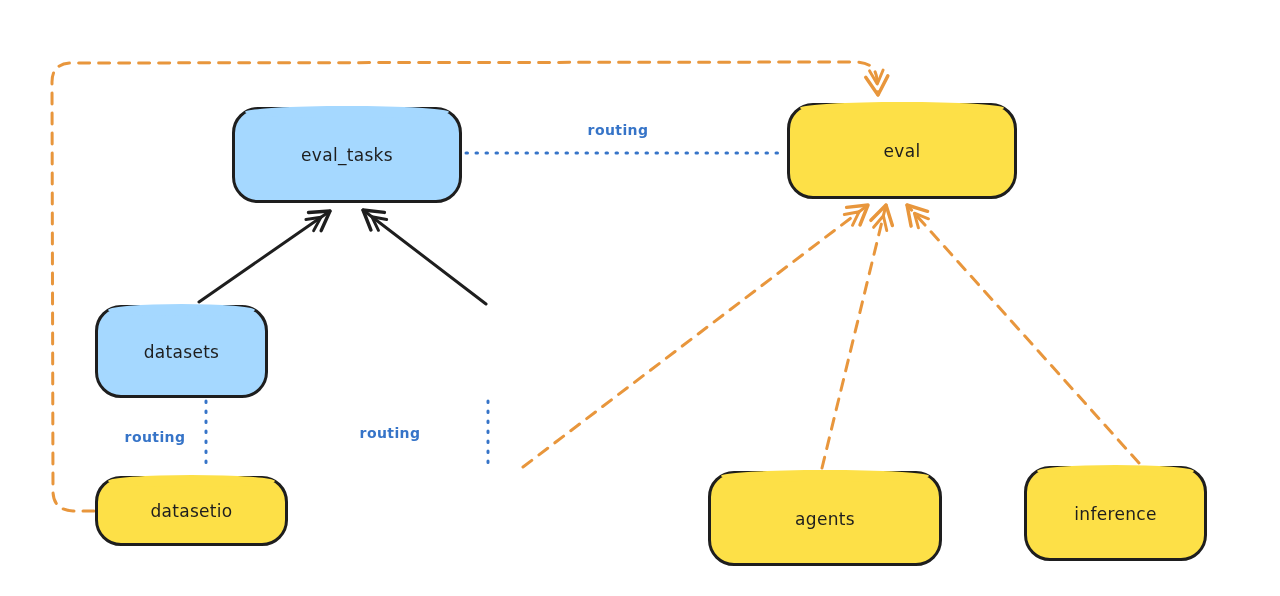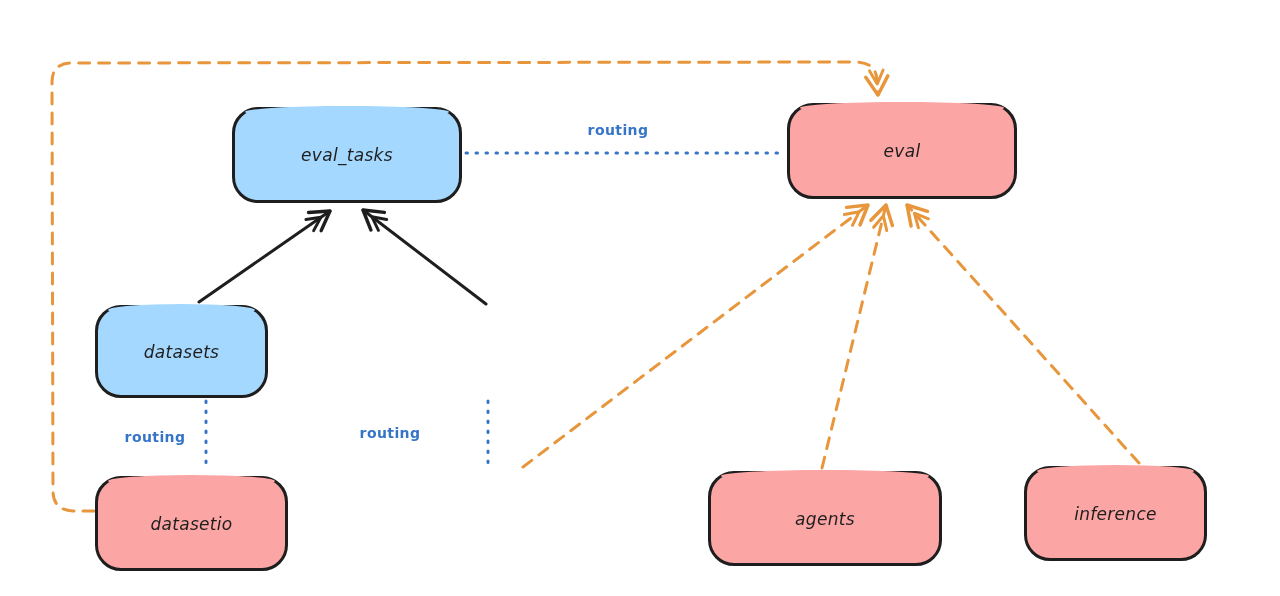--- a/index.html
+++ b/index.html
@@ -17,32 +17,31 @@
   .edge-dotted{stroke:#3674c8;stroke-dasharray:1.5 8.5;}
   .edge-dashed{stroke:#e8963c;stroke-dasharray:11 9;}
 
   .node{
     position:absolute;
     display:flex;align-items:center;justify-content:center;
     border:3px solid #1e1e1e;
     border-radius:26px;
     box-sizing:border-box;
     z-index:1;
-    font-style:italic;
   }
   .node::before{
     content:"";
     position:absolute;
     top:-4px;left:10px;right:10px;height:12px;
     border-radius:50%;
     background:inherit;
     z-index:-1;
   }
   .node-blue{background:#a5d8ff;}
-  .node-green{background:#fca5a5;}
+  .node-green{background:#fde047;}
   .node-label{
     color:#1e1e1e;
     font-size:17px;
     letter-spacing:0.3px;
     white-space:nowrap;
   }
   .edge-label{
     position:absolute;
     transform:translate(-50%,-50%);
     color:#3674c8;
@@ -89,21 +88,21 @@
 
   <div class="node node-green" style="left:787px;top:103px;width:230px;height:96px">
     <span class="node-label">eval</span>
   </div>
 
   <div class="node node-blue" style="left:95px;top:305px;width:173px;height:93px">
     <span class="node-label">datasets</span>
   </div>
 
 
-  <div class="node node-green" style="left:95px;top:476px;width:193px;height:95px">
+  <div class="node node-green" style="left:95px;top:476px;width:193px;height:70px">
     <span class="node-label">datasetio</span>
   </div>
 
 
   <div class="node node-green" style="left:708px;top:471px;width:234px;height:95px">
     <span class="node-label">agents</span>
   </div>
 
   <div class="node node-green" style="left:1024px;top:466px;width:183px;height:95px">
     <span class="node-label">inference</span>

